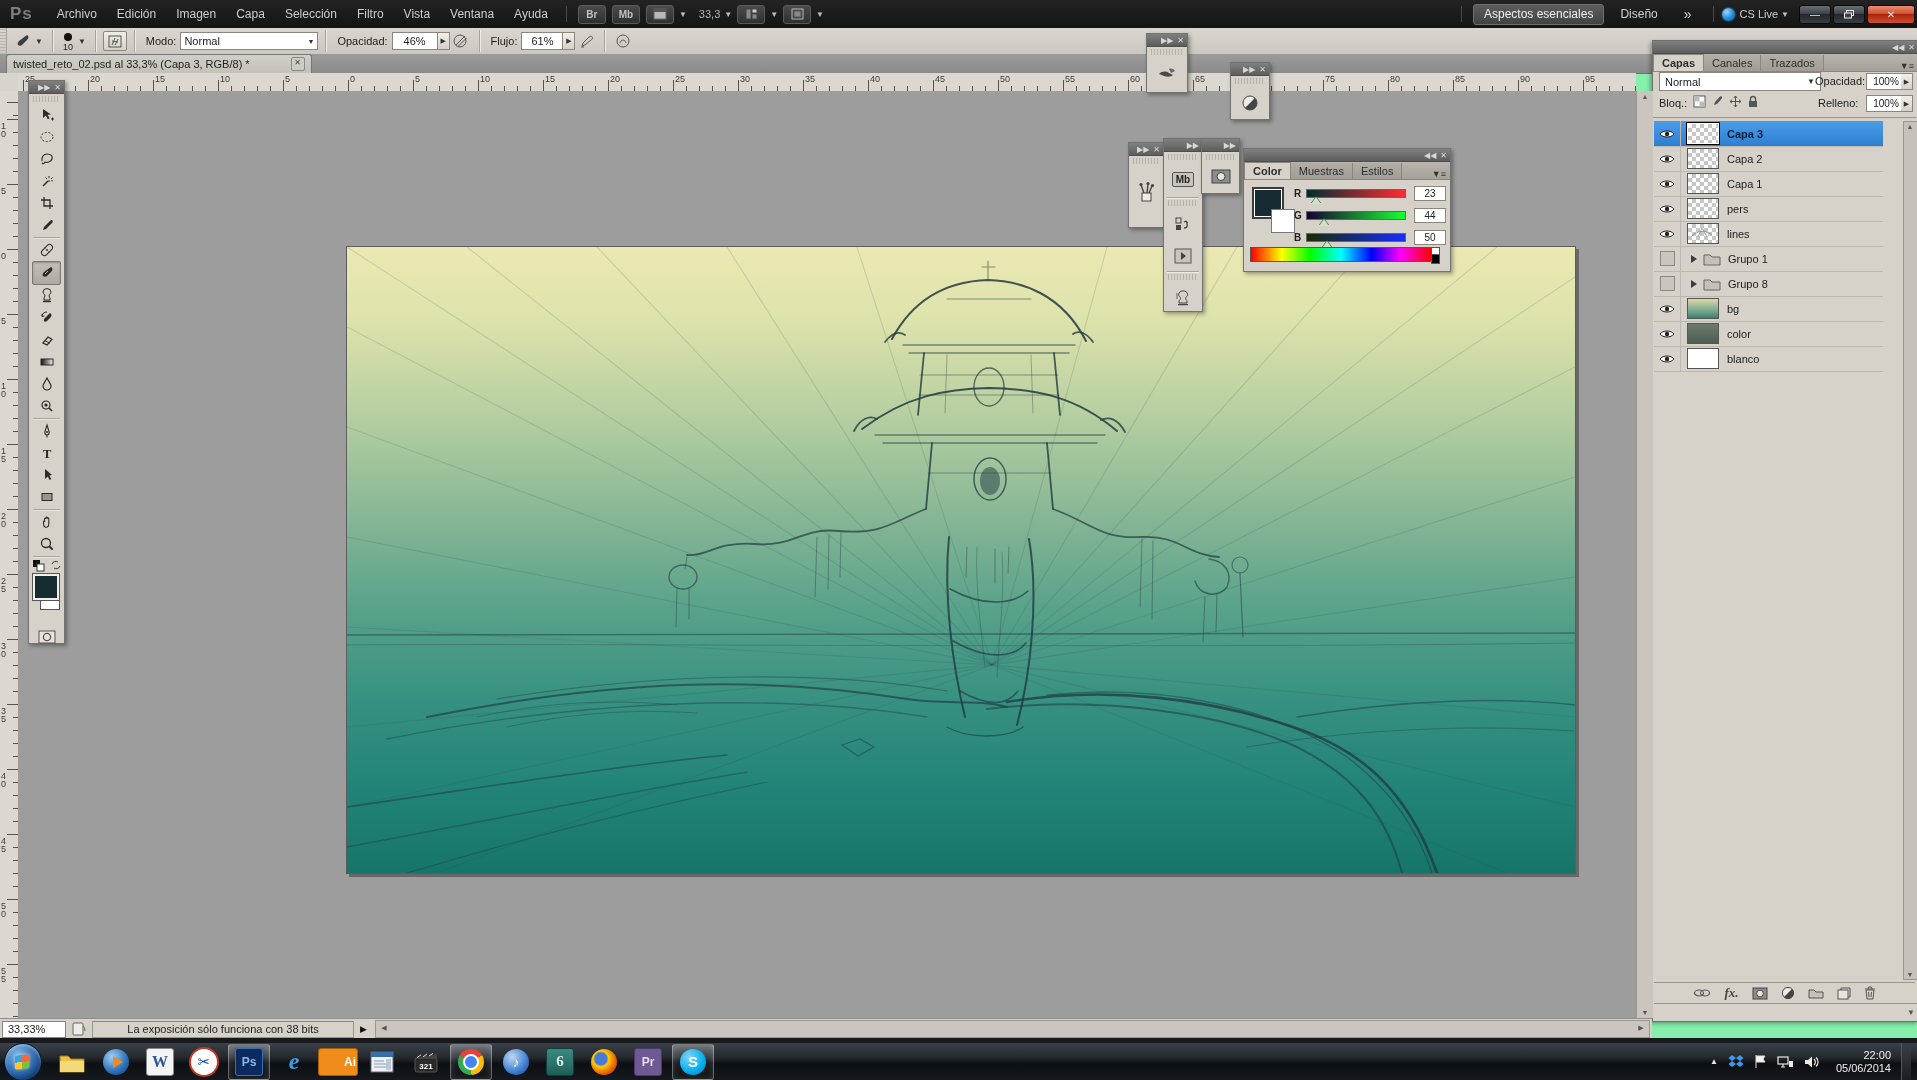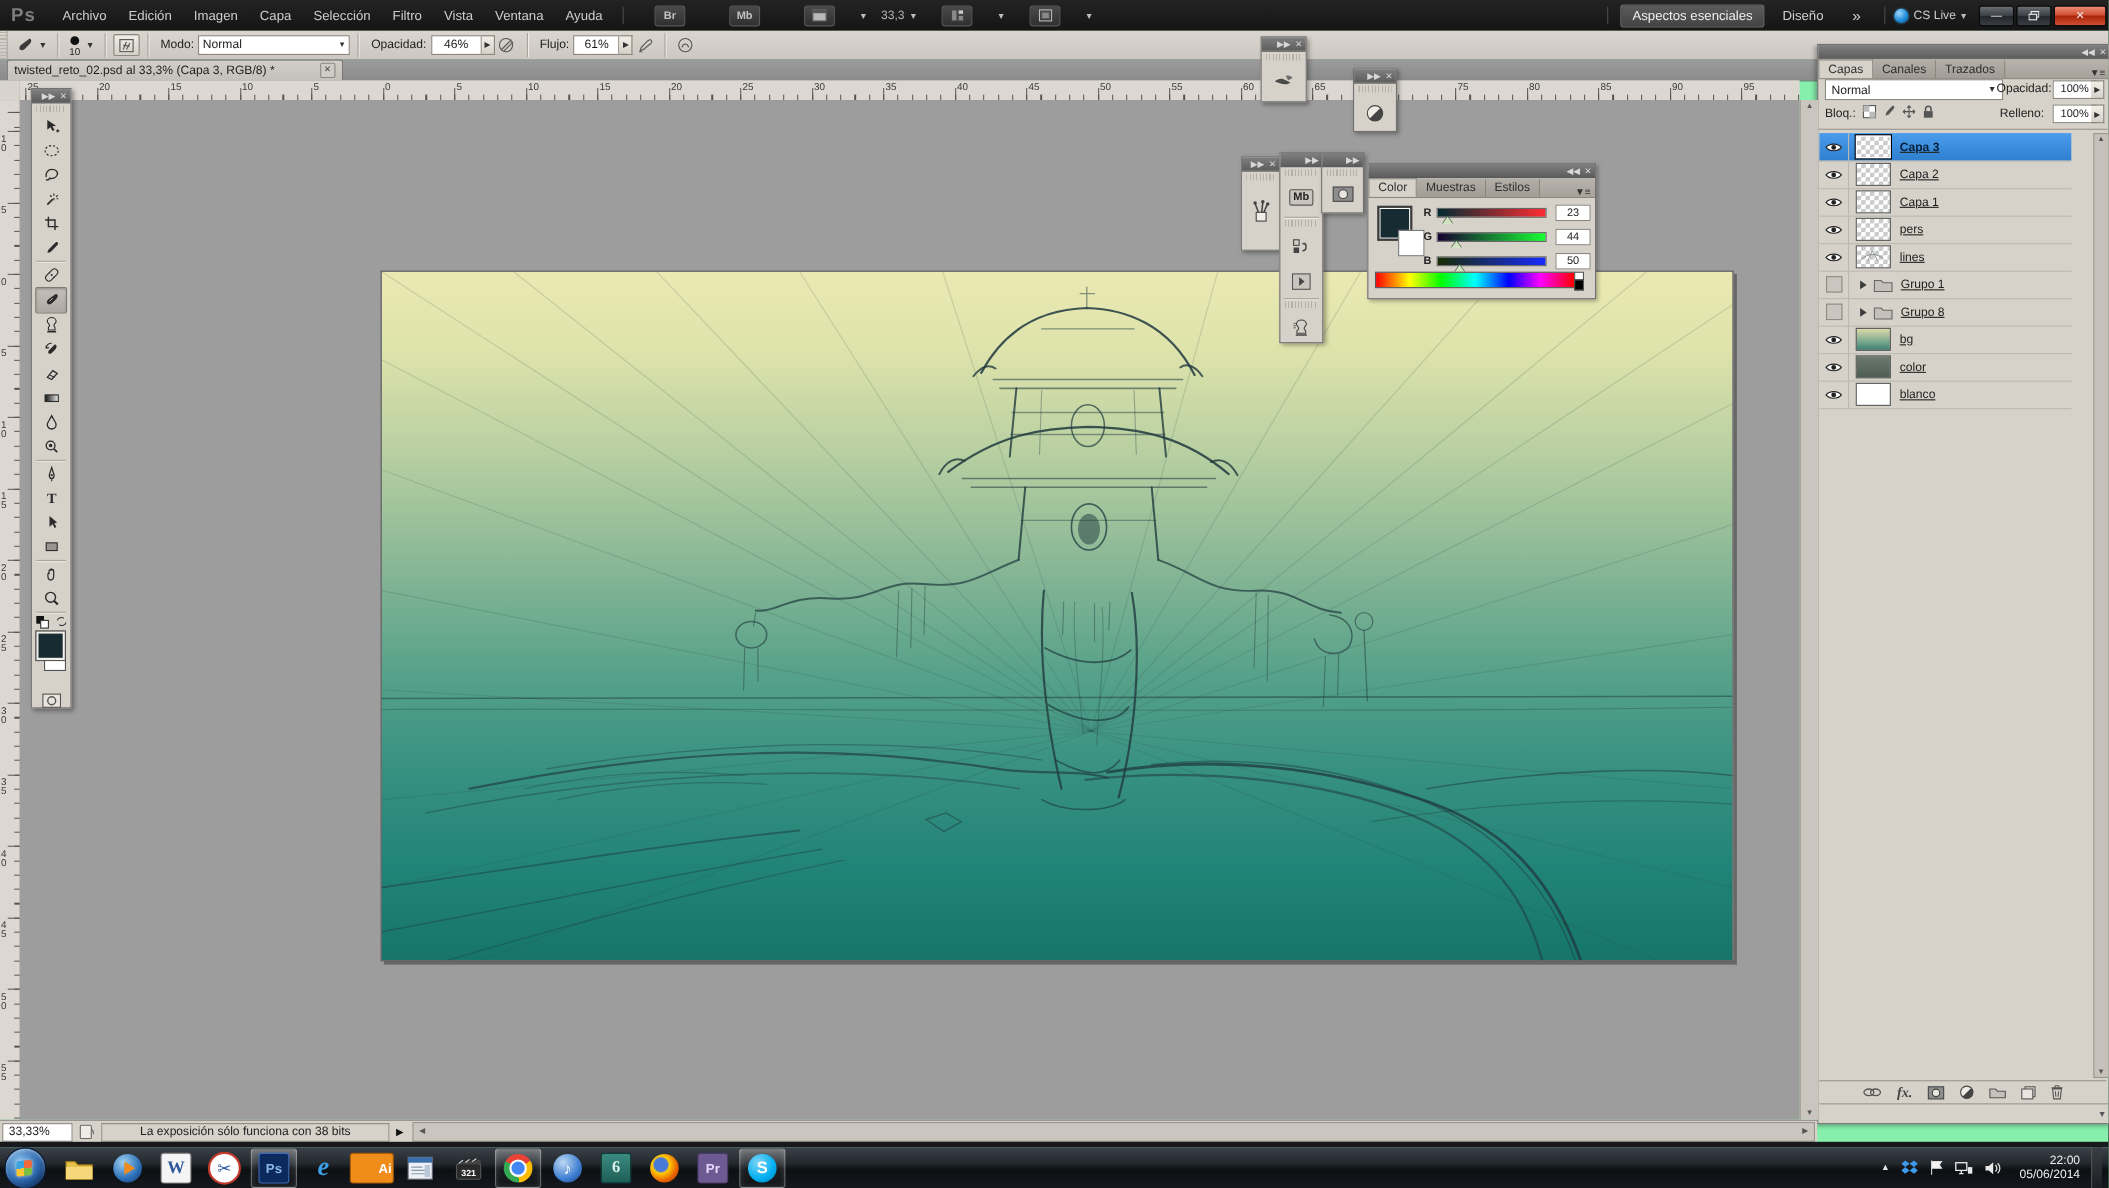--- a/index.html
+++ b/index.html
@@ -7,21 +7,21 @@
     font-family:"Liberation Sans","DejaVu Sans",sans-serif;font-size:11px;color:#222;
     background:#86efac;user-select:none;}
   .abs{position:absolute;}
 
   
   #titlebar{left:0;top:0;width:1917px;height:28px;background:linear-gradient(#232323,#151515);
     display:flex;align-items:center;color:#c9c9c9;}
   #ps-logo{font-size:17px;font-weight:bold;color:#7e7e7e;margin:0 14px 0 10px;letter-spacing:1px;}
   .menu-item{padding:0 10px;height:28px;line-height:28px;font-size:12px;color:#cdcdcd;cursor:default;}
   .tb-sep{width:1px;height:16px;background:#4a4a4a;margin:0 8px;}
-  .tb-btn{height:17px;min-width:20px;margin:0 20px;border:1px solid #5a5a5a;border-radius:3px;
+  .tb-btn{height:17px;min-width:20px;margin:0 3px;border:1px solid #5a5a5a;border-radius:3px;
     background:linear-gradient(#4a4a4a,#303030);color:#c2c2c2;font-size:10px;font-weight:bold;
     display:flex;align-items:center;justify-content:center;padding:0 3px;}
   .tb-caret{font-size:8px;color:#bdbdbd;margin:0 2px;}
   .tb-zoom{color:#b5b5b5;font-size:11px;margin:0 2px 0 10px;}
   .ws-btn{height:19px;padding:0 10px;display:flex;align-items:center;border-radius:3px;
     font-size:12px;color:#cfcfcf;margin:0 3px;}
   .ws-active{background:linear-gradient(#5c5c5c,#434343);border:1px solid #6d6d6d;color:#efefef;}
   #cslive-dot{width:13px;height:13px;border-radius:50%;margin-right:5px;
     background:radial-gradient(circle at 35% 30%,#9fd4ff,#1f8dd6 55%,#0c5a96);box-shadow:0 0 2px #49a8e8;}
   .winbtn{height:17px;border:1px solid #090909;border-radius:3px;margin-left:2px;
@@ -92,41 +92,41 @@
   .tool.selected{background:linear-gradient(#c3bfb8,#aeaaa3);border:1px solid #7e7a73;box-shadow:inset 0 1px 2px rgba(0,0,0,.25);}
   .tool-sep{height:1px;background:#a9a59e;margin:1px 4px;box-shadow:0 1px 0 #e9e5de;}
   #fg-swatch{width:22px;height:22px;border:2px solid #f2efe9;outline:1px solid #555;}
   #bg-swatch{width:18px;height:18px;background:#fff;border:1px solid #555;}
 
   
   #colorpanel{left:1243px;top:148px;width:206px;height:122px;}
   .ptabs{height:17px;display:flex;align-items:flex-end;background:linear-gradient(#b9b5ae,#a5a19a);border-bottom:1px solid #8b877f;}
   .ptab{height:16px;padding:0 8px;display:flex;align-items:center;font-size:11px;color:#2e2e2e;
     border-right:1px solid #8b877f;background:linear-gradient(#b2aea7,#a19d96);}
-  .ptab.active{background:#d6d2ca;font-weight:normal;border-top:1px solid #8b877f;border-left:1px solid #8b877f;}
+  .ptab.active{background:#d6d2ca;font-weight:bold;border-top:1px solid #8b877f;border-left:1px solid #8b877f;}
   .ptab-menu{margin-left:auto;font-size:9px;color:#333;padding:0 4px;}
   .chan-row{position:absolute;left:50px;height:14px;display:flex;align-items:center;}
   .chan-label{width:12px;font-size:10px;font-weight:bold;color:#222;}
   .chan-track{position:relative;width:98px;height:7px;border:1px solid #666;}
   .chan-thumb{position:absolute;top:7px;width:0;height:0;border-left:5px solid transparent;border-right:5px solid transparent;border-bottom:7px solid #cfe3c2;filter:drop-shadow(0 -1px 0 #3a5a3a);}
   .chan-val{width:30px;height:13px;background:#fff;border:1px solid #8b877f;font-size:10px;text-align:center;margin-left:8px;line-height:13px;}
   #spectrum{position:absolute;left:6px;top:98px;width:180px;height:13px;border:1px solid #555;
     background:linear-gradient(90deg,#f00,#ff0 17%,#0f0 33%,#0ff 50%,#00f 67%,#f0f 83%,#f00);}
   #spec-white{position:absolute;left:187px;top:98px;width:7px;height:7px;background:#fff;border:1px solid #555;}
   #spec-black{position:absolute;left:187px;top:105px;width:7px;height:8px;background:#000;border:1px solid #555;}
 
   
   #dock{left:1652px;top:40px;width:265px;height:980px;background:#d6d2ca;border:1px solid #6f6f6f;box-shadow:-2px 2px 4px rgba(0,0,0,.3);}
   #dock .phead{height:12px;}
   .mini-field{height:15px;background:#fff;border:1px solid #8b877f;font-size:10px;display:flex;align-items:center;justify-content:center;padding:0 3px;}
   #blend-select{position:absolute;left:6px;top:31px;width:150px;height:17px;background:#fff;border:1px solid #8b877f;
     display:flex;align-items:center;font-size:11px;padding:0 5px;}
   #blend-select .caret{margin-left:auto;font-size:8px;color:#333;}
   .lockicons{display:flex;align-items:center;gap:5px;}
-  .layerrow{position:absolute;left:1px;width:229px;height:25px;display:flex;align-items:center;border-bottom:1px solid #bcb8b1;text-decoration:underline;}
+  .layerrow{position:absolute;left:1px;width:229px;height:25px;display:flex;align-items:center;border-bottom:1px solid #bcb8b1;}
   .layerrow.selected{background:linear-gradient(#4b9ceb,#2f7fd0);}
   .layerrow.selected .lname{color:#06203a;font-weight:bold;}
   .eyecell{width:26px;height:25px;border-right:1px solid #bcb8b1;display:flex;align-items:center;justify-content:center;}
   .eyebox{width:13px;height:13px;border:1px solid #8d8983;background:#cac6bf;}
   .lthumb{width:30px;height:19px;border:1px solid #555;margin:0 8px 0 6px;background:#fff;}
   .checker{background-image:linear-gradient(45deg,#c7c7c7 25%,transparent 25%,transparent 75%,#c7c7c7 75%),
     linear-gradient(45deg,#c7c7c7 25%,#fff 25%,#fff 75%,#c7c7c7 75%);background-size:8px 8px;background-position:0 0,4px 4px;}
   .lthumb.sel{outline:1px solid #000;border-color:#fff;}
   .lname{font-size:11px;color:#1c1c1c;}
   .grp-tri{width:0;height:0;border-top:4px solid transparent;border-bottom:4px solid transparent;border-left:6px solid #3c3c3c;margin:0 6px 0 10px;}

